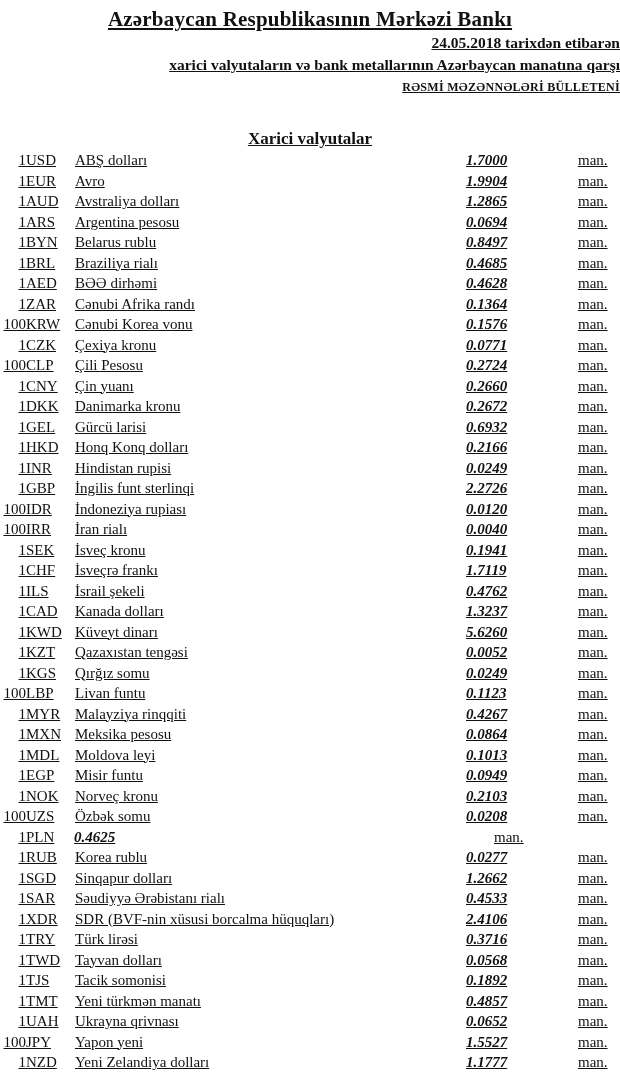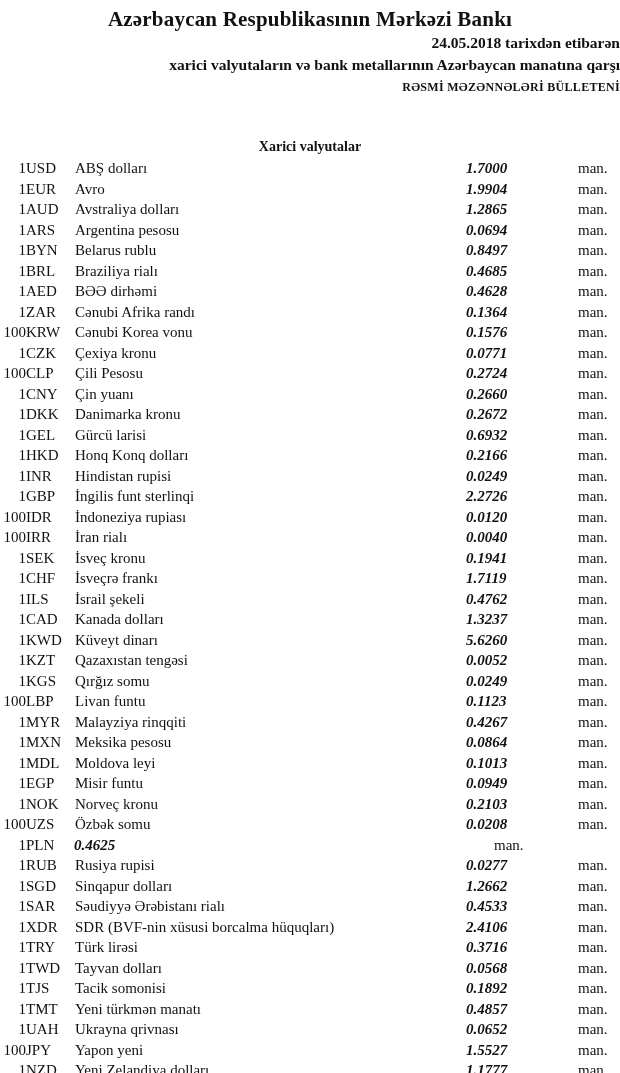--- a/index.html
+++ b/index.html
@@ -3,34 +3,34 @@
 <meta charset="utf-8">
 <style>
   * { margin: 0; padding: 0; box-sizing: border-box; }
   html, body {
     width: 620px; height: 1073px;
     background: #ffffff;
     color: #111111;
     font-family: "Liberation Serif", "DejaVu Serif", serif;
     overflow: hidden;
   }
-  .page { width: 620px; height: 1052px; }
+  .page { width: 620px; height: 1052px; text-decoration: underline; }
 
   .header { padding-top: 6px; text-align: center; }
   .bank-title {
     font-size: 21px; line-height: 26px; font-weight: bold;
     letter-spacing: 0.2px;
   }
   .hline { font-size: 15.5px; line-height: 22px; font-weight: bold; text-align: right; }
   .bulletin-title { font-size: 12px; line-height: 22px; font-weight: bold; letter-spacing: 0.3px; text-align: right; }
 
   .section-title {
-    margin-top: 40px;
+    margin-top: 32px;
     text-align: center;
-    font-size: 14px; line-height: 17px; font-weight: bold;
+    font-size: 17px; line-height: 17px; font-weight: bold;
   }
 
   .rates { margin-top: 3px; padding-right: 26px; }
   .row {
     display: grid;
     grid-template-columns: 26px 48px 1fr 84px 44px;
     height: 20.5px; line-height: 20.5px;
     font-size: 15px;
     white-space: nowrap;
   }
@@ -288,21 +288,21 @@
       </div>
       <div class="row">
         <span class="qty">1</span>
         <span class="code">PLN</span>
         <span class="rate">0.4625</span>
         <span class="unit">man.</span>
       </div>
       <div class="row">
         <span class="qty">1</span>
         <span class="code">RUB</span>
-        <span class="name">Rusiya rupisi</span>
+        <span class="name">Korea rublu</span>
         <span class="rate">0.0277</span>
         <span class="unit">man.</span>
       </div>
       <div class="row">
         <span class="qty">1</span>
         <span class="code">SGD</span>
         <span class="name">Sinqapur dolları</span>
         <span class="rate">1.2662</span>
         <span class="unit">man.</span>
       </div>

